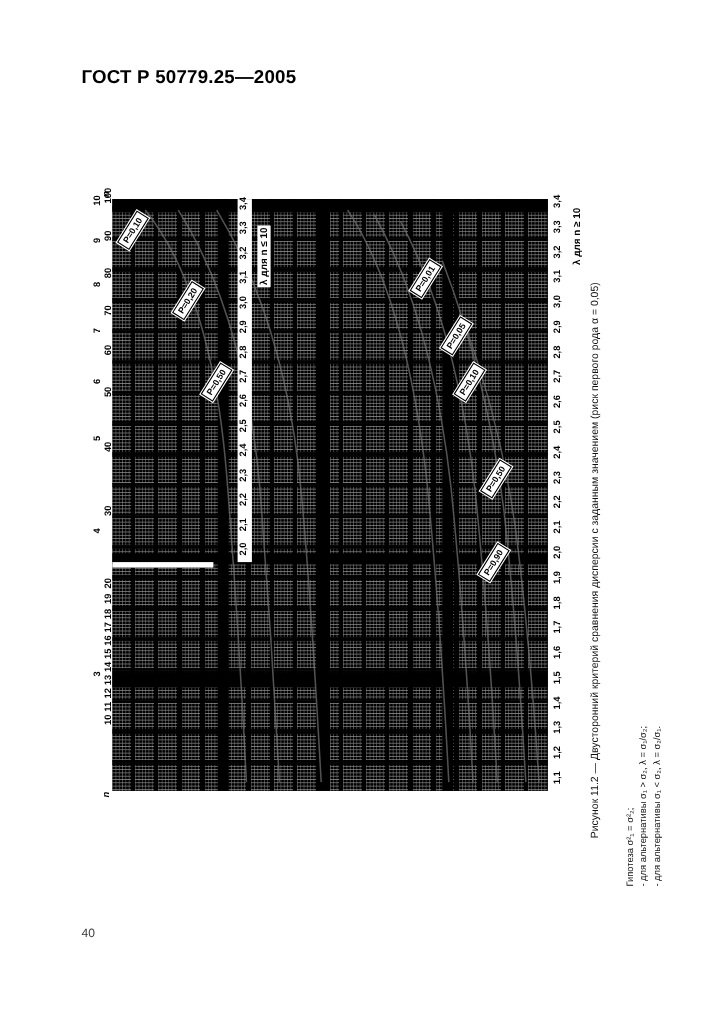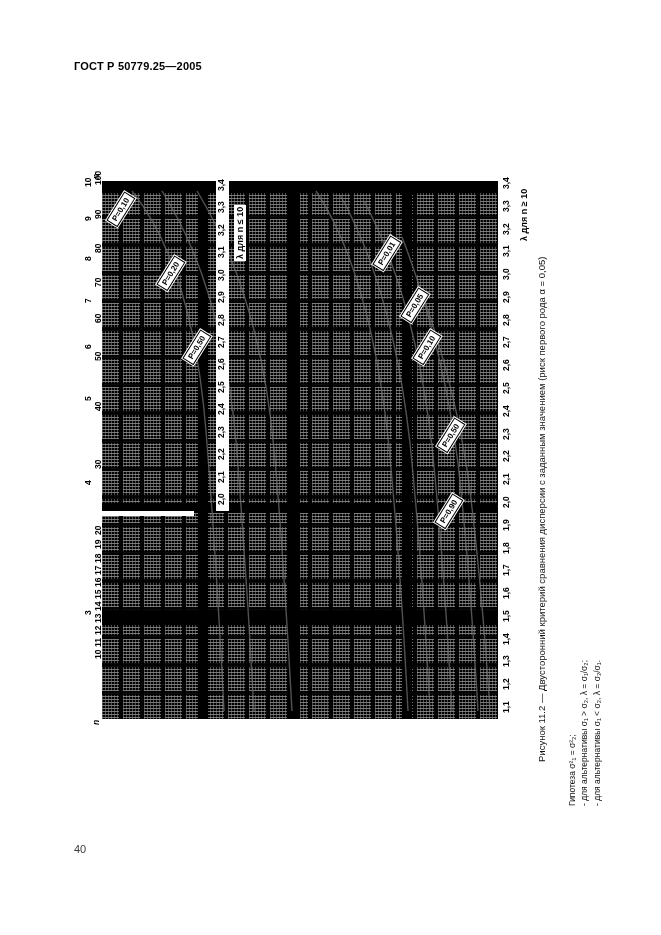--- a/index.html
+++ b/index.html
@@ -6,21 +6,21 @@
   body{
     width:661px;height:935px;background:#ffffff;
     font-family:"Liberation Sans", sans-serif;
     color:#000;position:relative;overflow:hidden;
   }
   .page{position:absolute;inset:0;}
 
   
   .doc-header{
     position:absolute;left:74px;top:60px;
-    font-size:11px;font-weight:bold;letter-spacing:.2px;
+    font-size:17px;font-weight:bold;letter-spacing:.2px;
     white-space:nowrap;
   }
   .page-number{
     position:absolute;left:74px;top:843px;
     font-size:11px;color:#3a3a3a;
   }
 
   
   
   .plate{

